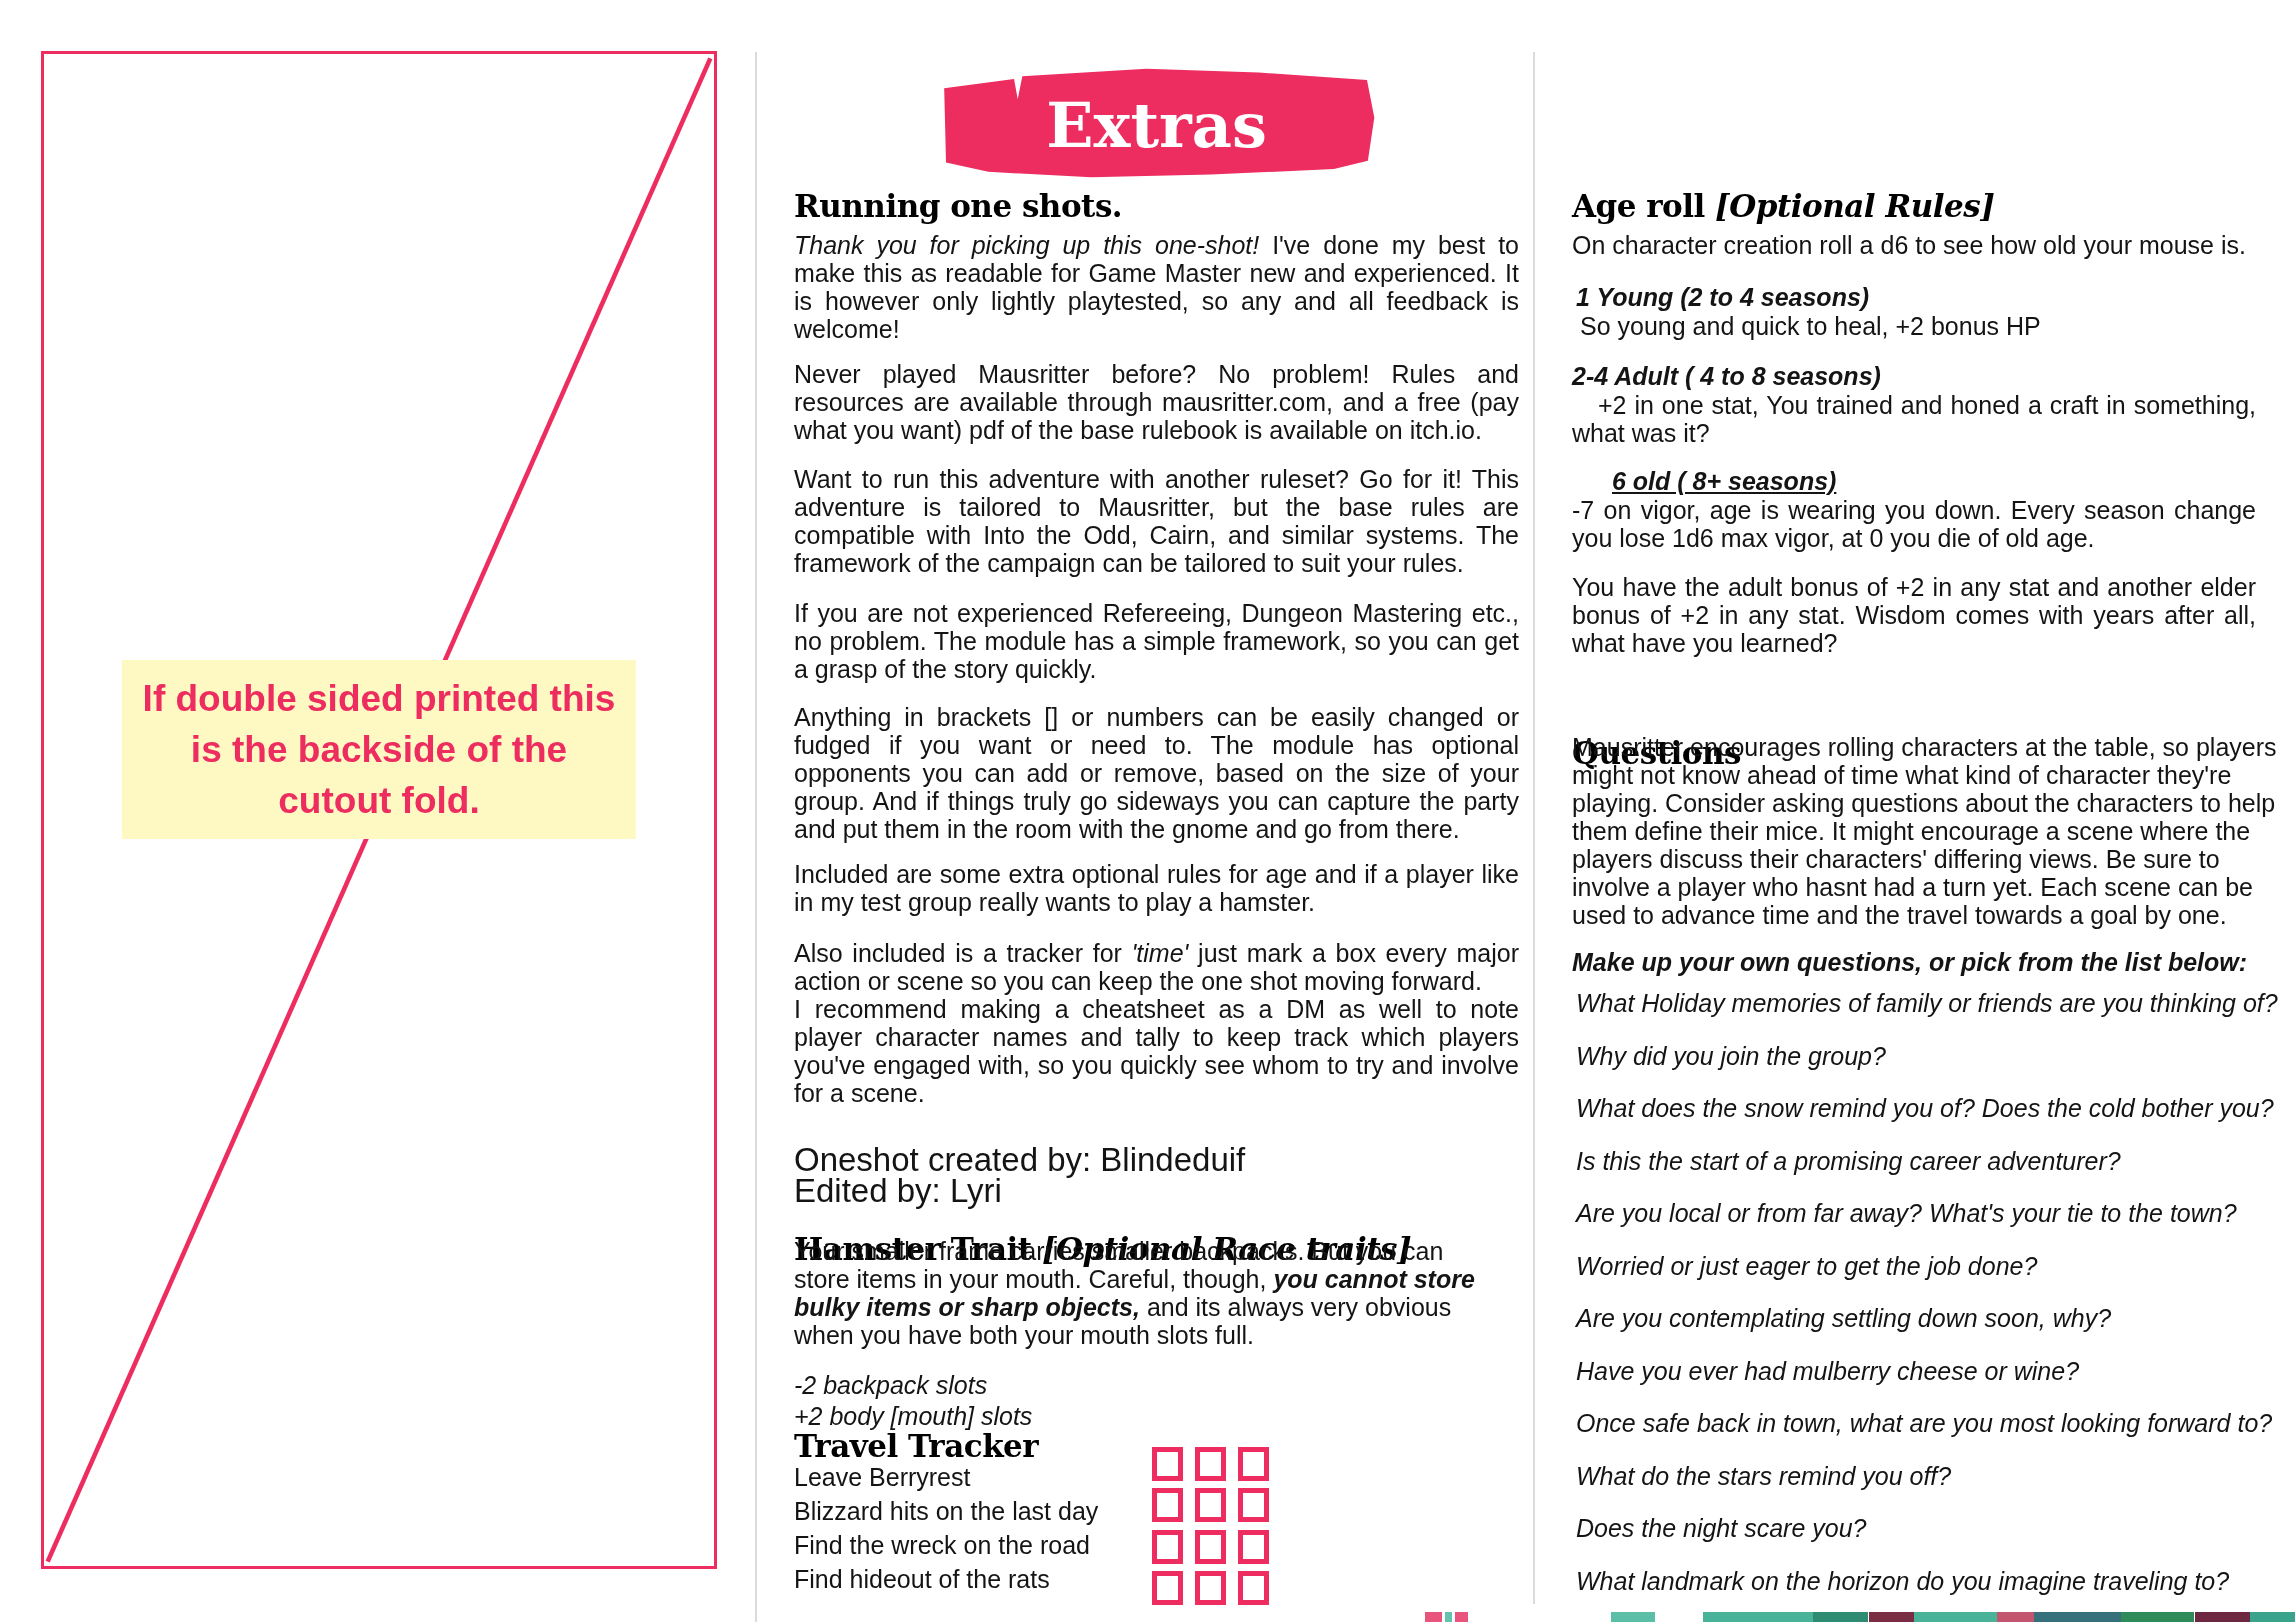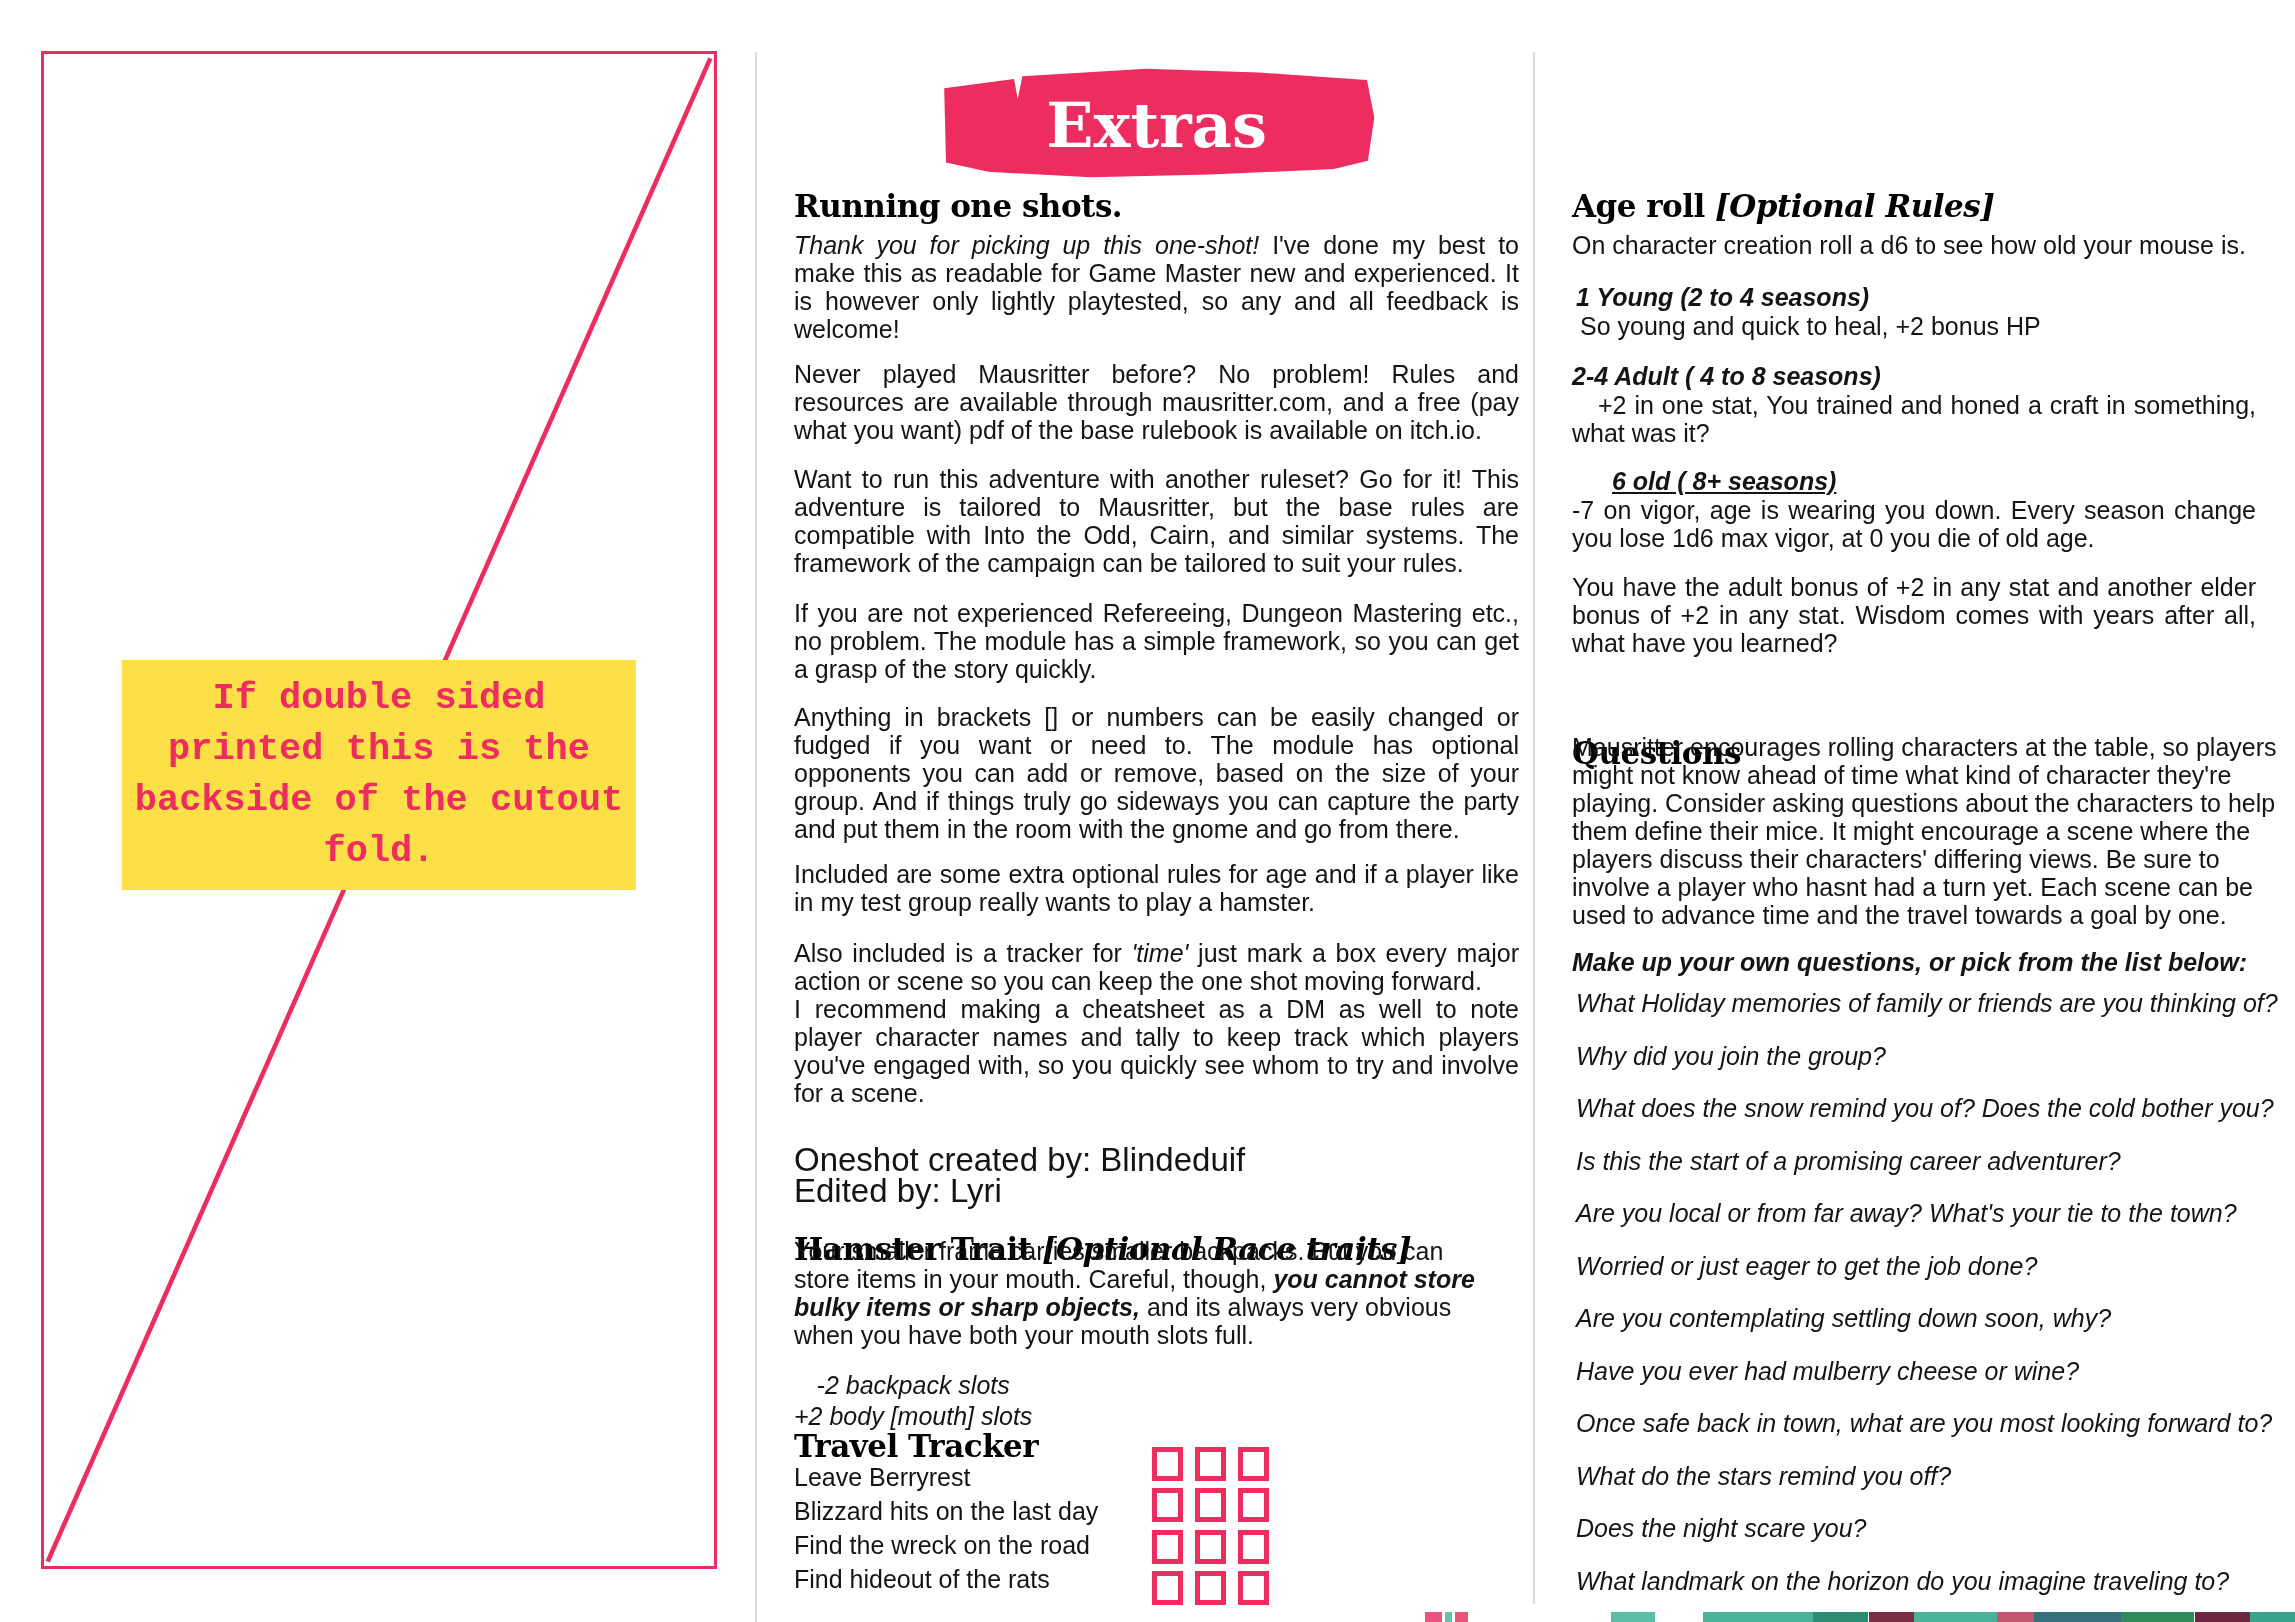--- a/index.html
+++ b/index.html
@@ -9,23 +9,23 @@
   .abs{position:absolute;}
   .body{font-size:25px;line-height:28px;}
   .just{text-align:justify;}
   .it{font-style:italic;}
   .bi{font-weight:bold;font-style:italic;}
   .blk{font-family:"DejaVu Serif",serif;font-weight:700;letter-spacing:-0.5px;}
   .h2{font-size:31px;line-height:35px;color:#000;}
   .h2 .brk{font-style:italic;font-weight:700;}
   
   .leftbox{left:41px;top:51px;width:670px;height:1512px;border:3.7px solid var(--pink);}
-  .fold-note{left:50%;top:606px;transform:translateX(-50%);width:496px;background:#fde047;
+  .fold-note{left:50%;top:606px;transform:translateX(-50%);width:496px;background:#fef9c3;
              padding:13px 9.2px;text-align:center;color:var(--pink);
-             font-family:Liberation Mono, monospace;font-weight:700;font-size:37px;line-height:51px;}
+             font-family:Liberation Sans, sans-serif;font-weight:700;font-size:37px;line-height:51px;}
   .vline{width:1.8px;background:var(--divider);}
   
   .banner{left:935px;top:66px;width:443px;height:116px;}
   .banner svg{position:absolute;left:0;top:0;}
   .banner-title{position:absolute;left:0;top:0;width:100%;height:100%;display:flex;
                 align-items:center;justify-content:center;color:#fff;
                 font-family:"DejaVu Serif",serif;font-weight:700;font-size:62px;padding-top:1.8px;}
   
   .trow{font-size:25px;line-height:34px;}
   .cbx-grid{display:grid;grid-template-columns:repeat(3,31px);grid-auto-rows:34px;
@@ -76,21 +76,21 @@
 
   <div class="abs credits" style="left:794px;top:1144px;">
     <div>Oneshot created by: Blindeduif</div>
     <div>Edited by: Lyri</div>
   </div>
 
   <div class="abs blk h2" style="left:794px;top:1232px;text-align:center;"><span>Hamster Trait</span><span class="brk"> [Optional Race traits]</span></div>
 
   <div class="abs body" style="left:794px;top:1237px;width:707px;"><span>Your smaller frame carries smaller backpacks. But you can store items in your mouth. Careful, though, </span><span class="bi">you cannot store bulky items or sharp objects,</span><span> and its always very obvious when you have both your mouth slots full.</span></div>
 
-  <div class="abs slots" style="left:794px;top:1370px;text-align:center;">
+  <div class="abs slots" style="left:794px;top:1370px;">
     <div>-2 backpack slots</div>
     <div>+2 body [mouth] slots</div>
   </div>
 
   <div class="abs blk h2" style="left:794px;top:1429px;">Travel Tracker</div>
 
   <div class="abs" style="left:794px;top:1460px;width:349px;">
     <div class="trow">Leave Berryrest</div>
     <div class="trow">Blizzard hits on the last day</div>
     <div class="trow">Find the wreck on the road</div>

